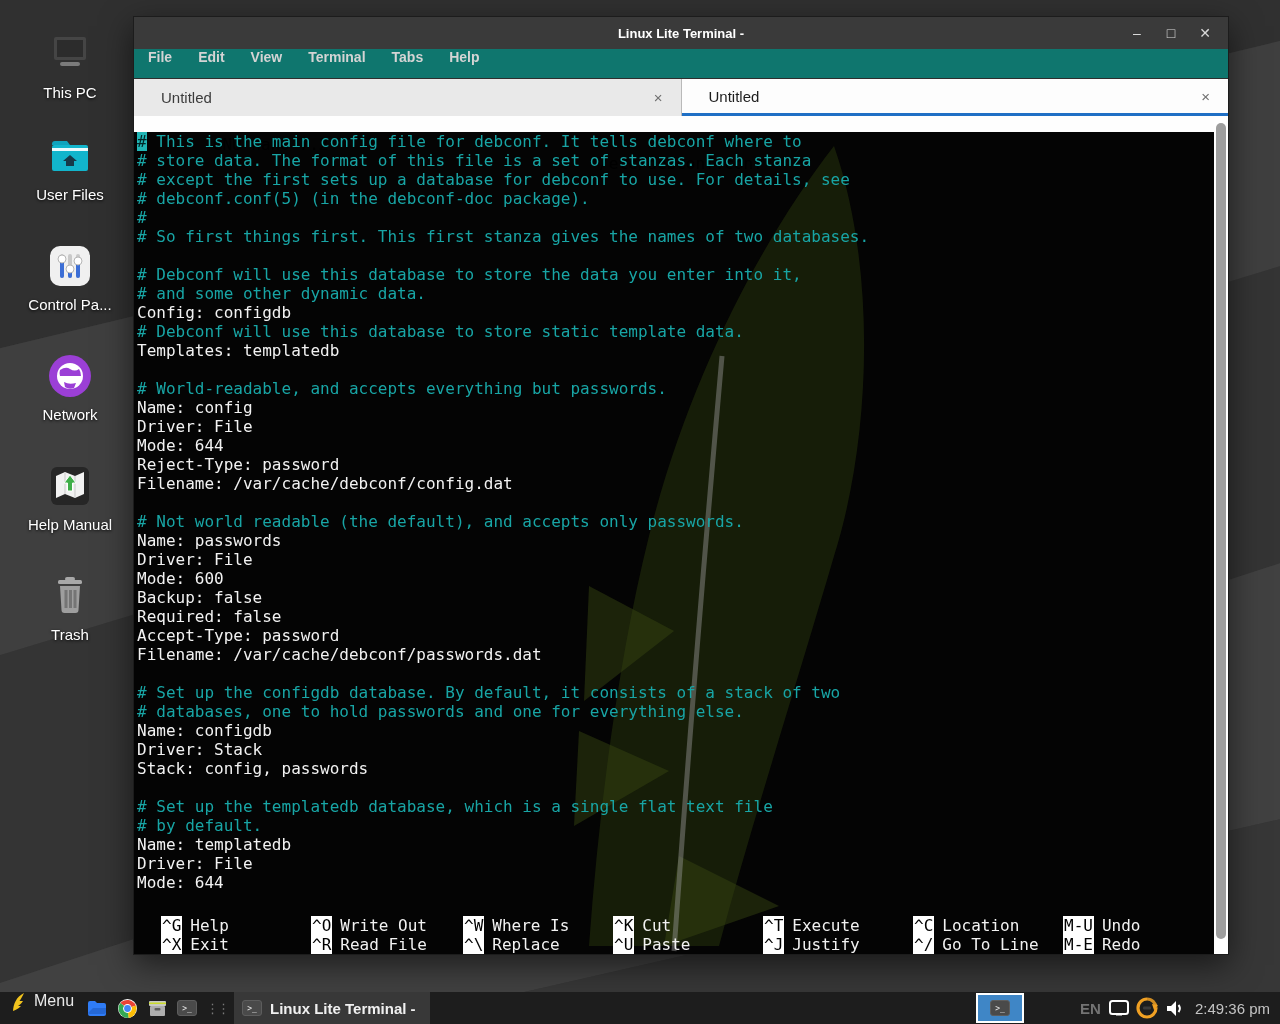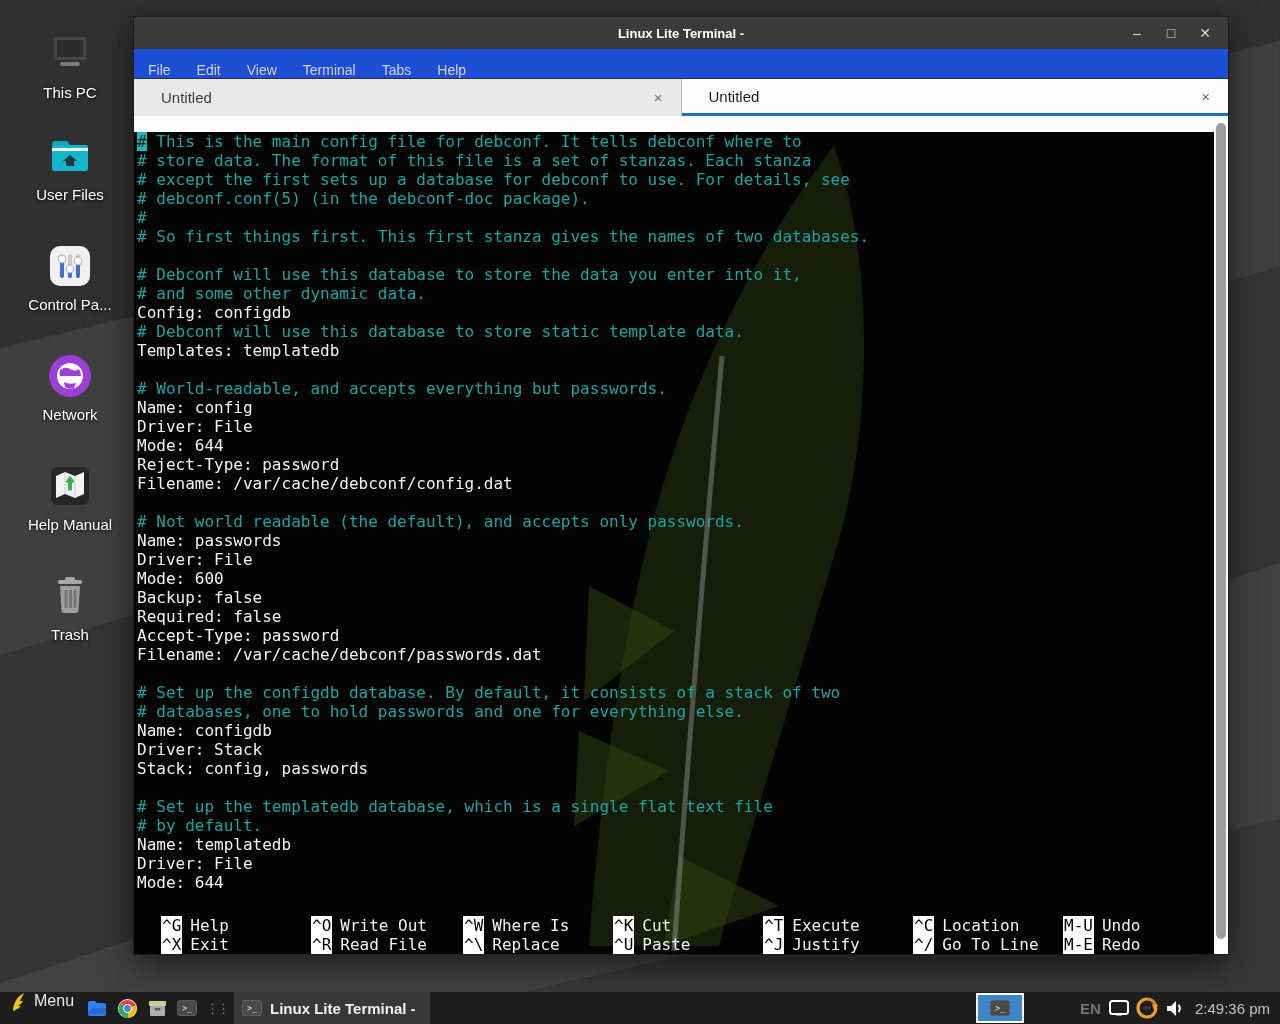--- a/index.html
+++ b/index.html
@@ -19,21 +19,21 @@
   .dicon .ic { width:48px; height:48px; display:flex; align-items:center; justify-content:center; }
   .dicon .lbl { margin-top:6px; font-size:15px; color:#ffffff; text-shadow:0 1px 3px rgba(0,0,0,.9); white-space:nowrap; }
 
   
   .window { position:absolute; left:133px; top:16px; width:1096px; height:939px;
             box-shadow:0 10px 30px rgba(0,0,0,.55); border:1px solid #1c1c1c; display:flex; flex-direction:column; }
   .titlebar { height:32px; background:#3a3a3a; position:relative; display:flex; align-items:center; justify-content:center; flex:0 0 32px; }
   .titlebar .title { color:#ffffff; font-size:13px; font-weight:bold; }
   .winctl { position:absolute; right:10px; top:0; height:32px; display:flex; align-items:center; gap:8px; }
   .winctl span { color:#d9d9d9; font-size:14px; width:26px; text-align:center; cursor:default; }
-  .menubar { height:30px; background:#1d4ed8; display:flex; align-items:flex-end; padding-left:14px; gap:26px; flex:0 0 30px; border-bottom:1px solid #2e2e2e; }
+  .menubar { height:30px; background:#0f766e; display:flex; align-items:flex-start; padding-left:14px; gap:26px; flex:0 0 30px; border-bottom:1px solid #2e2e2e;font-weight:bold; }
   .menubar span { color:#d4d4d4; font-size:14px; }
 
   
   .tabbar { height:37px; display:flex; flex:0 0 37px; background:#d9d9d9; }
   .tab { flex:1; display:flex; align-items:center; padding:0 14px 0 27px; position:relative; }
   .tab .tlabel { font-size:15px; flex:1; }
   .tab .tclose { font-size:15px; color:#6f6f6f; padding:0 4px; }
   .tab.inactive { background:#e9e9e9; border-right:1px solid #b9b9b9; }
   .tab.inactive .tlabel { color:#3c3c3c; }
   .tab.active { background:#fdfdfd; border-bottom:3px solid #1f6fc5; }

